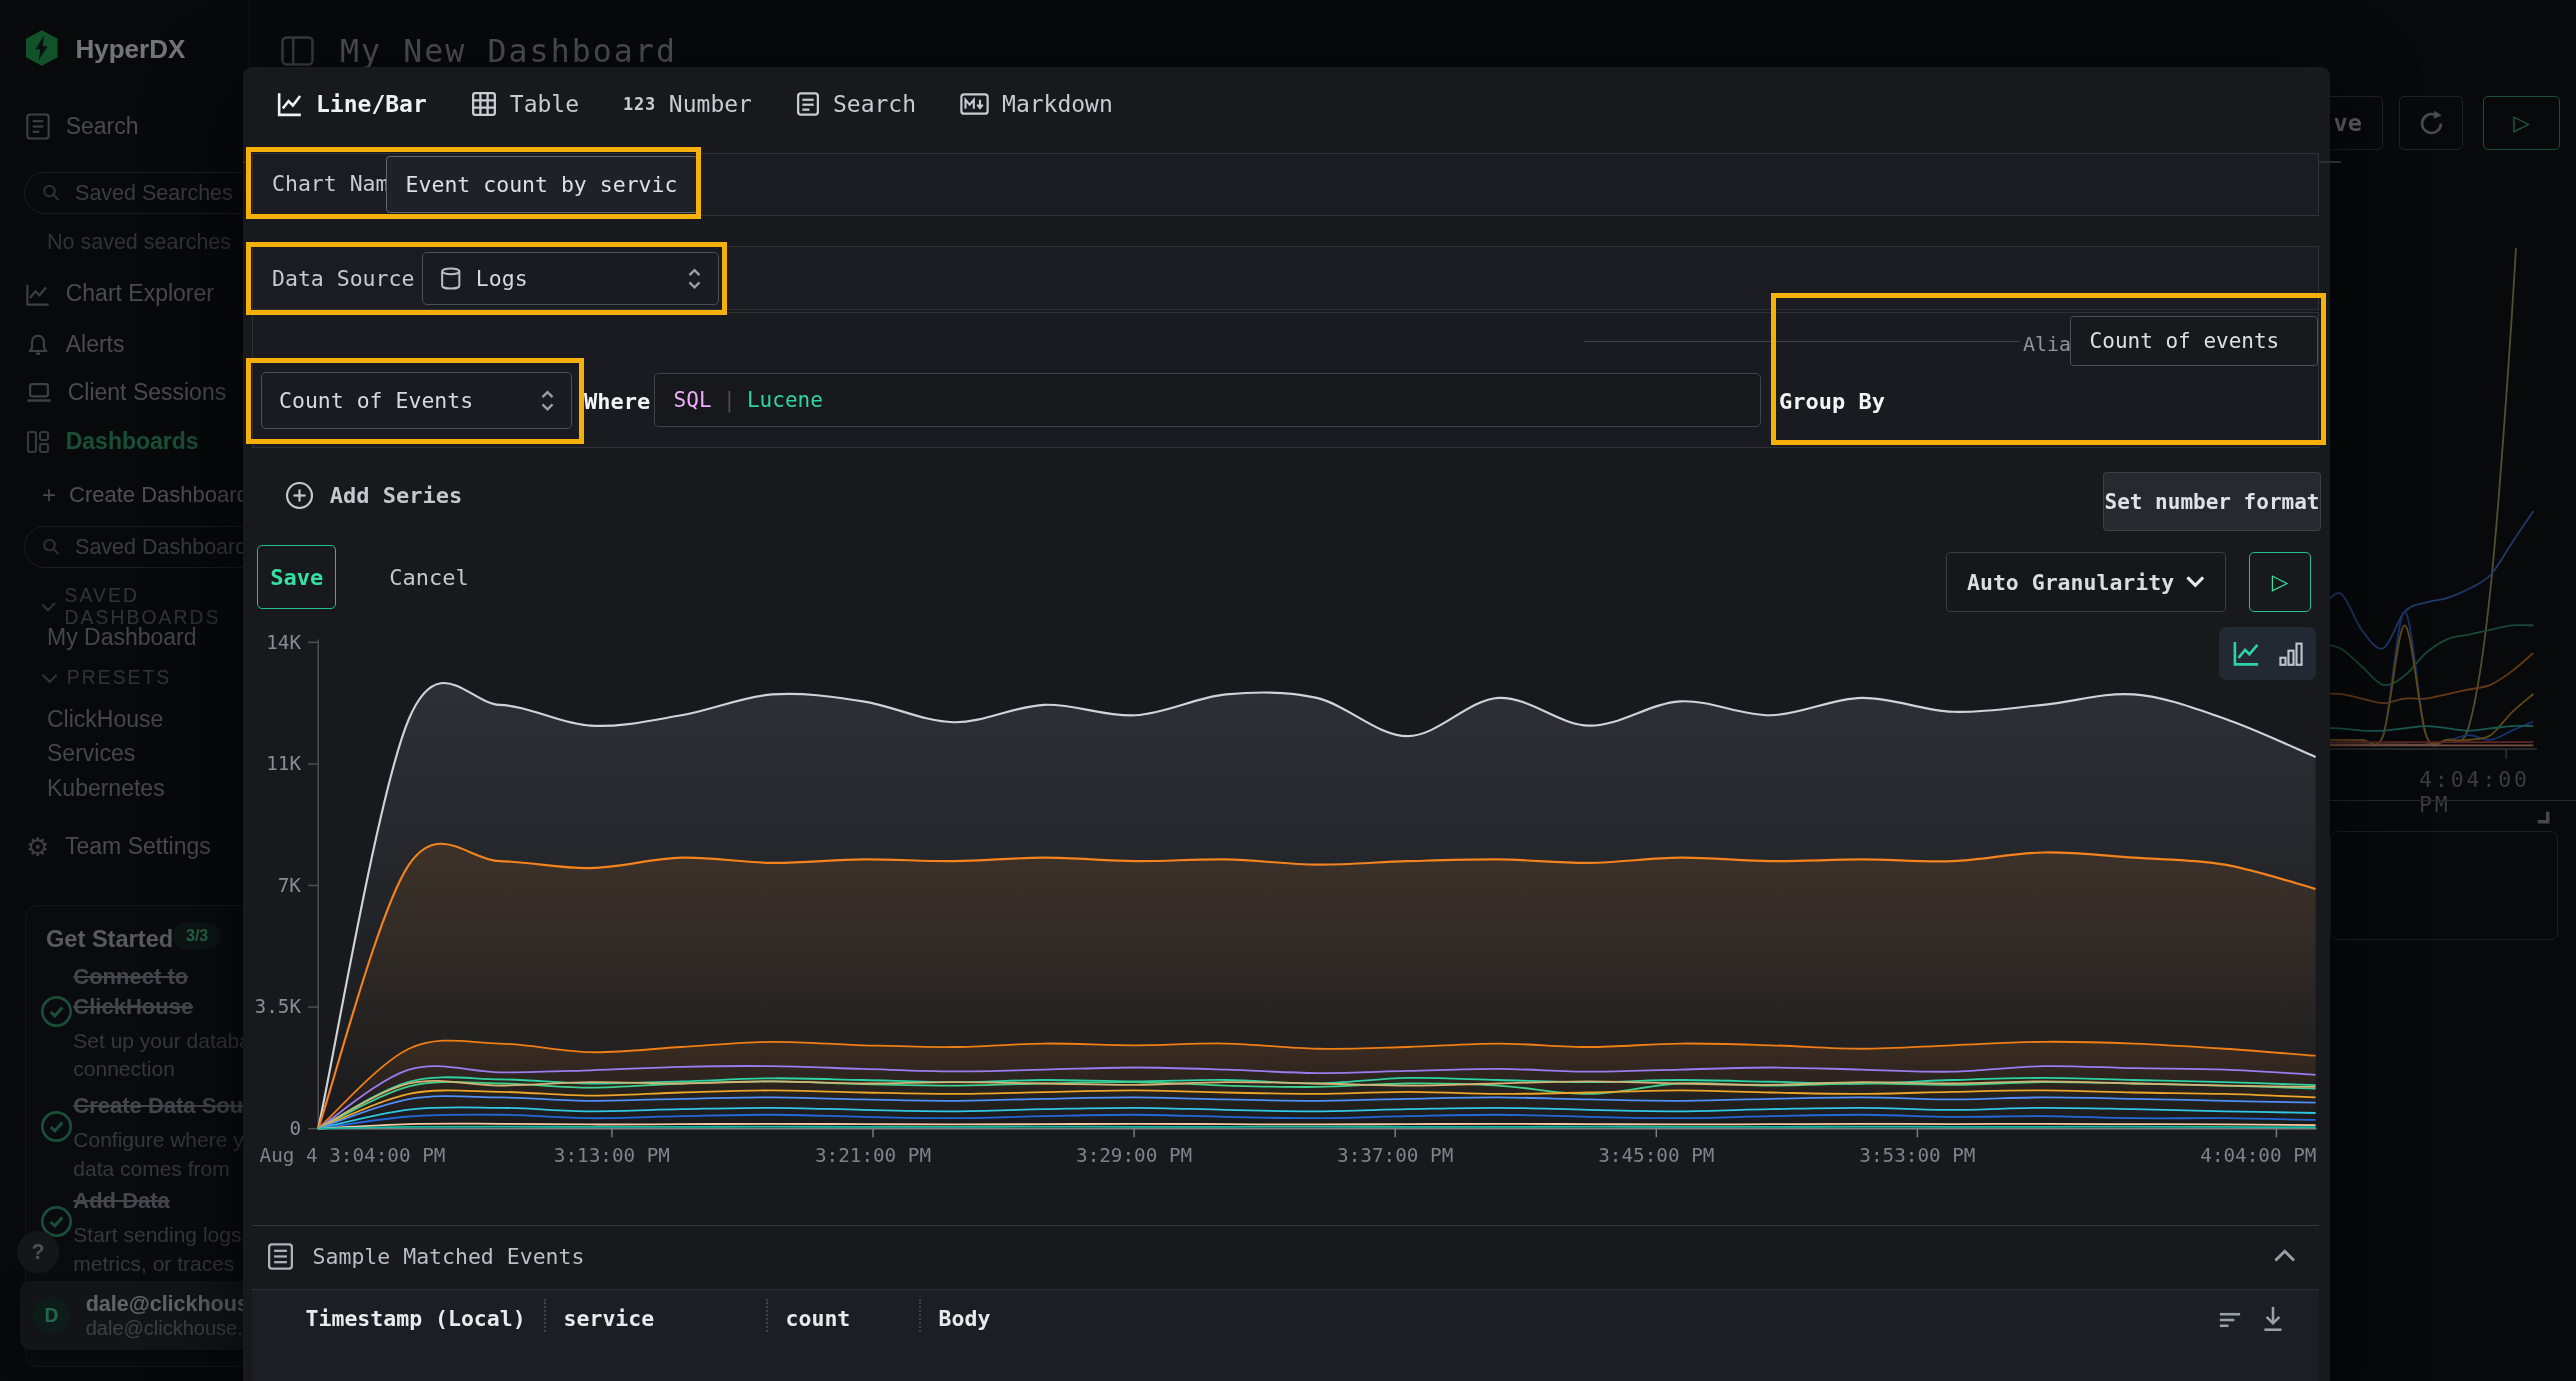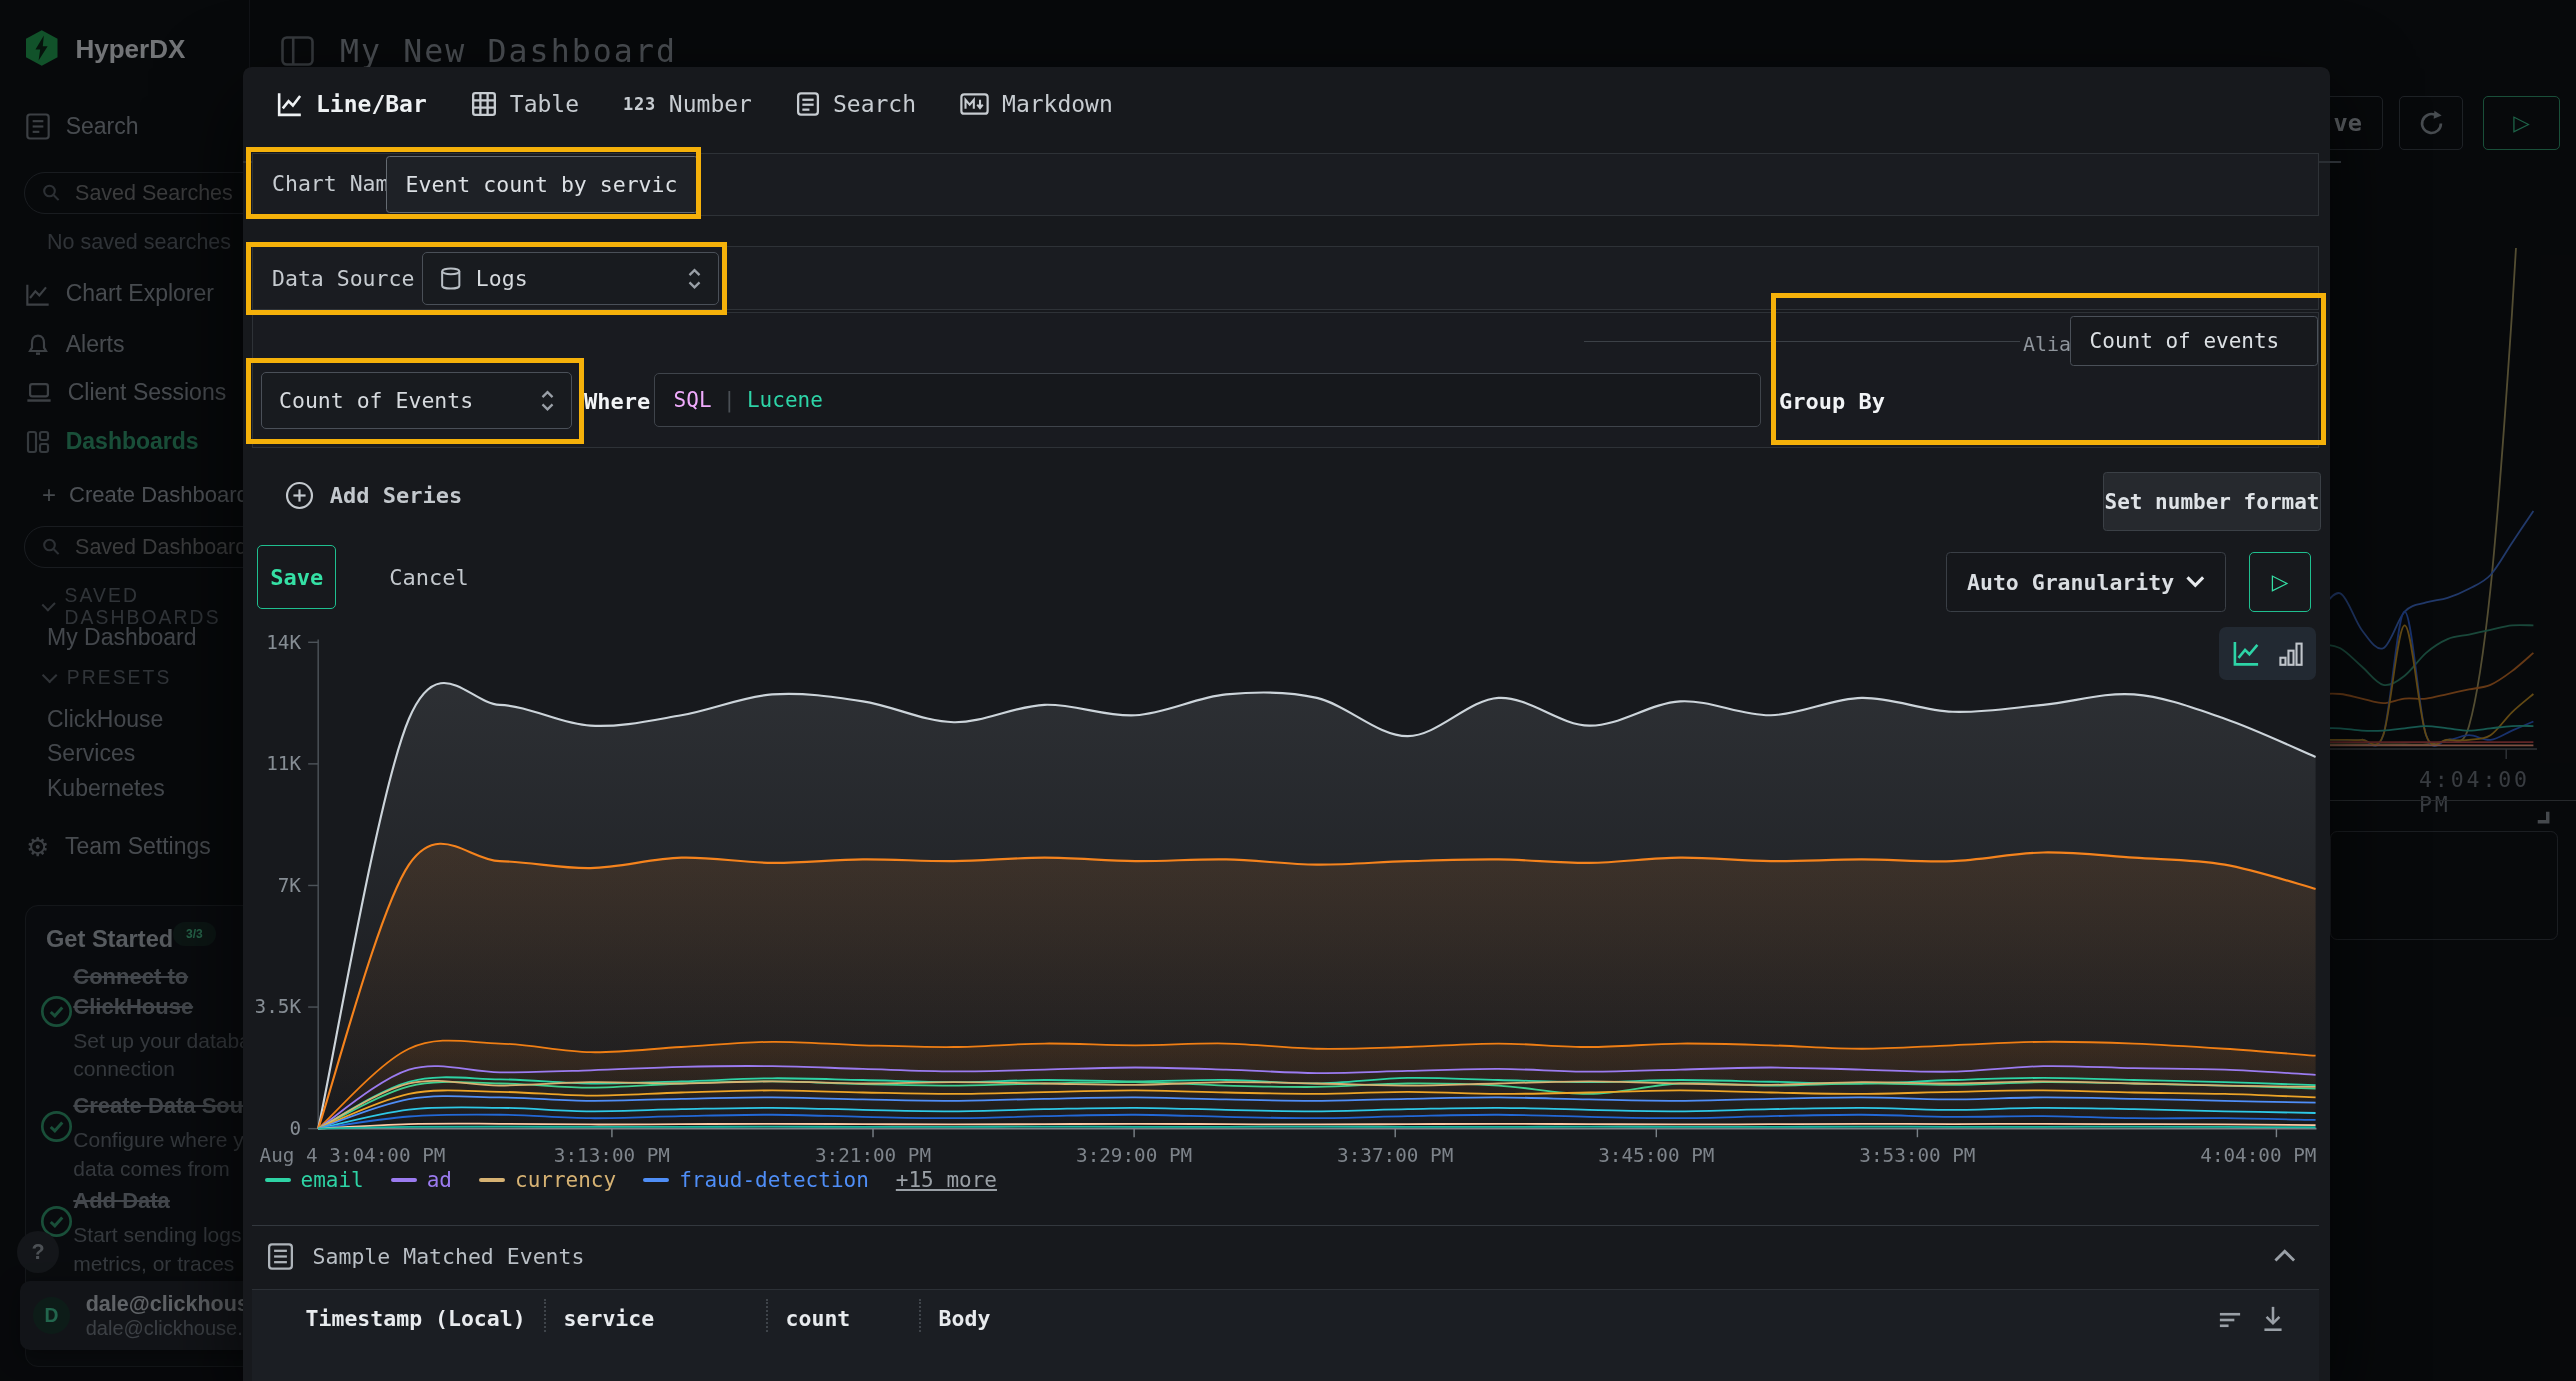--- a/index.html
+++ b/index.html
@@ -12,21 +12,21 @@
   .pill{display:flex;align-items:center;gap:13px;border:1.4px solid #2f343a;border-radius:21.5px;
         background:transparent;padding:0 17px;box-sizing:border-box;}
   .pill input{background:transparent;border:none;outline:none;color:#565c63;font-size:21.5px;width:100%;
         font-family:"Liberation Sans",sans-serif;}
   .sect{display:flex;align-items:center;gap:11.4px;color:#5f656c;font-size:19.3px;letter-spacing:2.1px;}
   .chevd{width:9.3px;height:9.3px;border-right:2.1px solid #5f656c;border-bottom:2.1px solid #5f656c;
         transform:rotate(45deg);margin-top:-4.3px;}
   .subitem{color:#878d94;font-size:23px;}
   .card{background:#0e1013;border:1.4px solid #25282d;border-radius:13px;}
   .gs-title{color:#b0b6bd;font-size:23.6px;font-weight:bold;}
-  .badge{background:rgba(47,158,110,.16);color:#49c98f;font-size:12px;font-weight:bold;
+  .badge{background:rgba(47,158,110,.16);color:#49c98f;font-size:16px;font-weight:bold;
          border-radius:715px;padding:5px 13px;}
   .gs-item{display:flex;}
   .gs-t{color:#878d94;font-size:22px;font-weight:bold;text-decoration:line-through;line-height:1.35;}
   .gs-s{color:#686e75;font-size:21px;line-height:1.35;margin-top:5.7px;}
   .overlay{left:0;top:0;width:2576px;height:1381px;background:rgba(6,7,9,.52);z-index:40;}
   .modal{left:243px;top:67px;width:2087px;height:1314px;background:#17191d;border-radius:8.6px 8.6px 0 0;
          box-shadow:0 29px 86px rgba(0,0,0,.7);z-index:50;}
   .tab{display:flex;align-items:center;gap:13px;color:#c7ccd1;font-size:23px;}
   .tab.active{color:#eef1f3;font-weight:bold;}
   .strip{background:#1a1c21;border:0.7px solid #2e3237;box-sizing:border-box;}
@@ -438,39 +438,20 @@
           <path d="M86,700C107.15727272727273,690.1238095238095,170.6290909090909,651.2666666666667,212.94363636363636,640.7428571428571C255.2581818181818,630.2190476190476,297.57272727272726,636.5333333333333,339.8872727272727,636.8571428571429C382.20181818181817,637.1809523809525,424.5163636363636,642.6857142857143,466.8309090909091,642.6857142857143C509.1454545454545,642.6857142857143,551.4599999999999,638.3142857142857,593.7745454545454,636.8571428571429C636.0890909090909,635.4000000000001,678.4036363636365,633.7809523809524,720.7181818181818,633.9428571428572C763.0327272727272,634.104761904762,805.3472727272726,636.8571428571429,847.6618181818181,637.8285714285714C889.9763636363637,638.8,932.290909090909,639.9333333333334,974.6054545454546,639.7714285714286C1016.9200000000001,639.6095238095238,1059.2345454545455,637.6666666666667,1101.5490909090909,636.8571428571429C1143.8636363636363,636.047619047619,1186.1781818181819,634.4285714285714,1228.4927272727273,634.9142857142857C1270.8072727272727,635.4,1313.1218181818183,638.6380952380953,1355.4363636363637,639.7714285714286C1397.750909090909,640.9047619047619,1440.0654545454547,642.2,1482.38,641.7142857142858C1524.6945454545455,641.2285714285715,1567.009090909091,637.1809523809525,1609.3236363636363,636.8571428571429C1651.6381818181817,636.5333333333333,1693.9527272727273,637.3428571428572,1736.2672727272727,639.7714285714286C1778.581818181818,642.2,1820.8963636363637,651.9142857142857,1863.2109090909091,651.4285714285714C1905.5254545454545,650.9428571428572,1947.84,638.8000000000001,1990.1545454545453,636.8571428571429C2032.4690909090907,634.9142857142857,2074.783636363636,639.7714285714286,2117.0981818181817,639.7714285714286C2159.4127272727274,639.7714285714286,2201.7272727272725,637.0190476190477,2244.041818181818,636.8571428571429C2286.3563636363638,636.6952380952381,2328.670909090909,639.1238095238095,2370.9854545454546,638.8C2413.3,638.4761904761904,2455.6145454545454,635.2380952380952,2497.929090909091,634.9142857142857C2540.2436363636366,634.5904761904762,2582.5581818181818,636.047619047619,2624.8727272727274,636.8571428571429C2667.187272727273,637.6666666666667,2709.501818181818,638.5571428571429,2751.816363636364,639.7714285714286C2794.1309090909094,640.9857142857143,2857.6027272727274,643.4142857142857,2878.76,644.1428571428571" fill="none" stroke="#3fd08f" stroke-width="2.5"></path>
           <path d="M86,700C107.15727272727273,689.4761904761905,170.6290909090909,646.8952380952381,212.94363636363636,636.8571428571429C255.2581818181818,626.8190476190476,297.57272727272726,640.0952380952381,339.8872727272727,639.7714285714286C382.20181818181817,639.4476190476191,424.5163636363636,635.4,466.8309090909091,634.9142857142857C509.1454545454545,634.4285714285714,551.4599999999999,637.0190476190477,593.7745454545454,636.8571428571429C636.0890909090909,636.6952380952381,678.4036363636365,633.9428571428572,720.7181818181818,633.9428571428572C763.0327272727272,633.9428571428572,805.3472727272726,636.6952380952381,847.6618181818181,636.8571428571429C889.9763636363637,637.0190476190477,932.290909090909,634.9142857142857,974.6054545454546,634.9142857142857C1016.9200000000001,634.9142857142857,1059.2345454545455,636.2095238095238,1101.5490909090909,636.8571428571429C1143.8636363636363,637.504761904762,1186.1781818181819,639.1238095238095,1228.4927272727273,638.8C1270.8072727272727,638.4761904761904,1313.1218181818183,635.2380952380952,1355.4363636363637,634.9142857142857C1397.750909090909,634.5904761904762,1440.0654545454547,636.047619047619,1482.38,636.8571428571429C1524.6945454545455,637.6666666666667,1567.009090909091,639.7714285714286,1609.3236363636363,639.7714285714286C1651.6381818181817,639.7714285714286,1693.9527272727273,637.8285714285714,1736.2672727272727,636.8571428571429C1778.581818181818,635.8857142857144,1820.8963636363637,633.9428571428572,1863.2109090909091,633.9428571428572C1905.5254545454545,633.9428571428572,1947.84,636.047619047619,1990.1545454545453,636.8571428571429C2032.4690909090907,637.6666666666667,2074.783636363636,639.1238095238095,2117.0981818181817,638.8C2159.4127272727274,638.4761904761904,2201.7272727272725,635.2380952380952,2244.041818181818,634.9142857142857C2286.3563636363638,634.5904761904762,2328.670909090909,637.0190476190477,2370.9854545454546,636.8571428571429C2413.3,636.6952380952381,2455.6145454545454,633.9428571428572,2497.929090909091,633.9428571428572C2540.2436363636366,633.9428571428572,2582.5581818181818,635.8857142857144,2624.8727272727274,636.8571428571429C2667.187272727273,637.8285714285714,2709.501818181818,638.9619047619047,2751.816363636364,639.7714285714286C2794.1309090909094,640.5809523809525,2857.6027272727274,641.3904761904762,2878.76,641.7142857142858" fill="none" stroke="#d6b273" stroke-width="2.5"></path>
           <path d="M86,700C107.15727272727273,691.9047619047619,170.6290909090909,660.0095238095238,212.94363636363636,651.4285714285714C255.2581818181818,642.8476190476191,297.57272727272726,648.1095238095238,339.8872727272727,648.5142857142857C382.20181818181817,648.9190476190477,424.5163636363636,653.6952380952381,466.8309090909091,653.8571428571429C509.1454545454545,654.0190476190477,551.4599999999999,650.7,593.7745454545454,649.4857142857143C636.0890909090909,648.2714285714285,678.4036363636365,646.5714285714286,720.7181818181818,646.5714285714286C763.0327272727272,646.5714285714286,805.3472727272726,648.6761904761904,847.6618181818181,649.4857142857143C889.9763636363637,650.2952380952381,932.290909090909,651.5095238095238,974.6054545454546,651.4285714285714C1016.9200000000001,651.3476190476191,1059.2345454545455,649.8095238095239,1101.5490909090909,649C1143.8636363636363,648.1904761904761,1186.1781818181819,646.4904761904762,1228.4927272727273,646.5714285714286C1270.8072727272727,646.6523809523809,1313.1218181818183,648.6761904761904,1355.4363636363637,649.4857142857143C1397.750909090909,650.2952380952381,1440.0654545454547,651.5904761904762,1482.38,651.4285714285714C1524.6945454545455,651.2666666666667,1567.009090909091,648.5142857142857,1609.3236363636363,648.5142857142857C1651.6381818181817,648.5142857142857,1693.9527272727273,651.2666666666667,1736.2672727272727,651.4285714285714C1778.581818181818,651.5904761904762,1820.8963636363637,650.2952380952381,1863.2109090909091,649.4857142857143C1905.5254545454545,648.6761904761904,1947.84,646.5714285714286,1990.1545454545453,646.5714285714286C2032.4690909090907,646.5714285714286,2074.783636363636,648.6761904761904,2117.0981818181817,649.4857142857143C2159.4127272727274,650.2952380952381,2201.7272727272725,651.5904761904762,2244.041818181818,651.4285714285714C2286.3563636363638,651.2666666666667,2328.670909090909,649.3238095238096,2370.9854545454546,648.5142857142857C2413.3,647.7047619047619,2455.6145454545454,646.4095238095238,2497.929090909091,646.5714285714286C2540.2436363636366,646.7333333333333,2582.5581818181818,648.6761904761904,2624.8727272727274,649.4857142857143C2667.187272727273,650.2952380952381,2709.501818181818,650.2952380952381,2751.816363636364,651.4285714285714C2794.1309090909094,652.5619047619048,2857.6027272727274,655.4761904761905,2878.76,656.2857142857143" fill="none" stroke="#eda427" stroke-width="2.5"></path>
           <path d="M86,700C107.15727272727273,693.1190476190476,170.6290909090909,666,212.94363636363636,658.7142857142857C255.2581818181818,651.4285714285713,297.57272727272726,655.8809523809524,339.8872727272727,656.2857142857143C382.20181818181817,656.6904761904763,424.5163636363636,660.8190476190476,466.8309090909091,661.1428571428571C509.1454545454545,661.4666666666666,551.4599999999999,659.0380952380951,593.7745454545454,658.2285714285714C636.0890909090909,657.4190476190477,678.4036363636365,656.1238095238095,720.7181818181818,656.2857142857143C763.0327272727272,656.4476190476191,805.3472727272726,658.3904761904762,847.6618181818181,659.2C889.9763636363637,660.0095238095239,932.290909090909,661.3047619047619,974.6054545454546,661.1428571428571C1016.9200000000001,660.9809523809523,1059.2345454545455,659.0380952380951,1101.5490909090909,658.2285714285714C1143.8636363636363,657.4190476190477,1186.1781818181819,656.1238095238095,1228.4927272727273,656.2857142857143C1270.8072727272727,656.4476190476191,1313.1218181818183,658.3904761904762,1355.4363636363637,659.2C1397.750909090909,660.0095238095239,1440.0654545454547,661.3047619047619,1482.38,661.1428571428571C1524.6945454545455,660.9809523809523,1567.009090909091,659.0380952380951,1609.3236363636363,658.2285714285714C1651.6381818181817,657.4190476190477,1693.9527272727273,656.1238095238095,1736.2672727272727,656.2857142857143C1778.581818181818,656.4476190476191,1820.8963636363637,658.3904761904762,1863.2109090909091,659.2C1905.5254545454545,660.0095238095239,1947.84,661.3047619047619,1990.1545454545453,661.1428571428571C2032.4690909090907,660.9809523809523,2074.783636363636,659.0380952380951,2117.0981818181817,658.2285714285714C2159.4127272727274,657.4190476190477,2201.7272727272725,656.1238095238095,2244.041818181818,656.2857142857143C2286.3563636363638,656.4476190476191,2328.670909090909,659.2,2370.9854545454546,659.2C2413.3,659.2,2455.6145454545454,656.4476190476191,2497.929090909091,656.2857142857143C2540.2436363636366,656.1238095238095,2582.5581818181818,657.4190476190477,2624.8727272727274,658.2285714285714C2667.187272727273,659.0380952380951,2709.501818181818,660.2523809523809,2751.816363636364,661.1428571428571C2794.1309090909094,662.0333333333333,2857.6027272727274,663.1666666666666,2878.76,663.5714285714286" fill="none" stroke="#4f8ef7" stroke-width="2.5"></path>
           <path d="M86,700C107.15727272727273,695.547619047619,170.6290909090909,678.1428571428572,212.94363636363636,673.2857142857143C255.2581818181818,668.4285714285714,297.57272727272726,670.452380952381,339.8872727272727,670.8571428571429C382.20181818181817,671.2619047619048,424.5163636363636,675.3904761904762,466.8309090909091,675.7142857142857C509.1454545454545,676.0380952380951,551.4599999999999,673.6095238095238,593.7745454545454,672.8C636.0890909090909,671.9904761904761,678.4036363636365,670.6952380952381,720.7181818181818,670.8571428571429C763.0327272727272,671.0190476190477,805.3472727272726,672.9619047619049,847.6618181818181,673.7714285714286C889.9763636363637,674.5809523809523,932.290909090909,675.8761904761905,974.6054545454546,675.7142857142857C1016.9200000000001,675.5523809523809,1059.2345454545455,673.6095238095238,1101.5490909090909,672.8C1143.8636363636363,671.9904761904761,1186.1781818181819,670.6952380952381,1228.4927272727273,670.8571428571429C1270.8072727272727,671.0190476190477,1313.1218181818183,672.9619047619049,1355.4363636363637,673.7714285714286C1397.750909090909,674.5809523809523,1440.0654545454547,675.8761904761905,1482.38,675.7142857142857C1524.6945454545455,675.5523809523809,1567.009090909091,673.6095238095238,1609.3236363636363,672.8C1651.6381818181817,671.9904761904761,1693.9527272727273,670.6952380952381,1736.2672727272727,670.8571428571429C1778.581818181818,671.0190476190477,1820.8963636363637,672.9619047619049,1863.2109090909091,673.7714285714286C1905.5254545454545,674.5809523809523,1947.84,675.8761904761905,1990.1545454545453,675.7142857142857C2032.4690909090907,675.5523809523809,2074.783636363636,673.6095238095238,2117.0981818181817,672.8C2159.4127272727274,671.9904761904761,2201.7272727272725,670.6952380952381,2244.041818181818,670.8571428571429C2286.3563636363638,671.0190476190477,2328.670909090909,673.7714285714286,2370.9854545454546,673.7714285714286C2413.3,673.7714285714286,2455.6145454545454,671.0190476190477,2497.929090909091,670.8571428571429C2540.2436363636366,670.6952380952381,2582.5581818181818,671.9904761904761,2624.8727272727274,672.8C2667.187272727273,673.6095238095238,2709.501818181818,674.8238095238095,2751.816363636364,675.7142857142857C2794.1309090909094,676.6047619047619,2857.6027272727274,677.7380952380952,2878.76,678.1428571428571" fill="none" stroke="#2ec8e6" stroke-width="2.5"></path>
           <path d="M86,700C107.15727272727273,697.1666666666666,170.6290909090909,686.2380952380952,212.94363636363636,683C255.2581818181818,679.7619047619048,297.57272727272726,680.1666666666666,339.8872727272727,680.5714285714286C382.20181818181817,680.9761904761905,424.5163636363636,685.104761904762,466.8309090909091,685.4285714285714C509.1454545454545,685.7523809523809,551.4599999999999,683.3238095238096,593.7745454545454,682.5142857142857C636.0890909090909,681.7047619047619,678.4036363636365,680.4095238095238,720.7181818181818,680.5714285714286C763.0327272727272,680.7333333333333,805.3472727272726,682.6761904761904,847.6618181818181,683.4857142857143C889.9763636363637,684.2952380952381,932.290909090909,685.5904761904762,974.6054545454546,685.4285714285714C1016.9200000000001,685.2666666666667,1059.2345454545455,683.3238095238096,1101.5490909090909,682.5142857142857C1143.8636363636363,681.7047619047619,1186.1781818181819,680.4095238095238,1228.4927272727273,680.5714285714286C1270.8072727272727,680.7333333333333,1313.1218181818183,682.6761904761904,1355.4363636363637,683.4857142857143C1397.750909090909,684.2952380952381,1440.0654545454547,685.5904761904762,1482.38,685.4285714285714C1524.6945454545455,685.2666666666667,1567.009090909091,683.3238095238096,1609.3236363636363,682.5142857142857C1651.6381818181817,681.7047619047619,1693.9527272727273,680.4095238095238,1736.2672727272727,680.5714285714286C1778.581818181818,680.7333333333333,1820.8963636363637,682.6761904761904,1863.2109090909091,683.4857142857143C1905.5254545454545,684.2952380952381,1947.84,685.5904761904762,1990.1545454545453,685.4285714285714C2032.4690909090907,685.2666666666667,2074.783636363636,683.3238095238096,2117.0981818181817,682.5142857142857C2159.4127272727274,681.7047619047619,2201.7272727272725,680.4095238095238,2244.041818181818,680.5714285714286C2286.3563636363638,680.7333333333333,2328.670909090909,683.1619047619047,2370.9854545454546,683.4857142857143C2413.3,683.8095238095239,2455.6145454545454,682.1904761904761,2497.929090909091,682.5142857142857C2540.2436363636366,682.8380952380953,2582.5581818181818,684.9428571428572,2624.8727272727274,685.4285714285714C2667.187272727273,685.9142857142857,2709.501818181818,685.0238095238095,2751.816363636364,685.4285714285714C2794.1309090909094,685.8333333333334,2857.6027272727274,687.452380952381,2878.76,687.8571428571429" fill="none" stroke="#2368d6" stroke-width="2.5"></path>
           <path d="M86,700C107.15727272727273,698.947619047619,170.6290909090909,694.8190476190476,212.94363636363636,693.6857142857143C255.2581818181818,692.552380952381,297.57272727272726,693.1190476190477,339.8872727272727,693.2C382.20181818181817,693.2809523809524,424.5163636363636,694.0904761904762,466.8309090909091,694.1714285714286C509.1454545454545,694.2523809523809,551.4599999999999,693.8476190476191,593.7745454545454,693.6857142857143C636.0890909090909,693.5238095238095,678.4036363636365,693.2,720.7181818181818,693.2C763.0327272727272,693.2,805.3472727272726,693.5238095238095,847.6618181818181,693.6857142857143C889.9763636363637,693.8476190476191,932.290909090909,694.1714285714286,974.6054545454546,694.1714285714286C1016.9200000000001,694.1714285714286,1059.2345454545455,693.8476190476191,1101.5490909090909,693.6857142857143C1143.8636363636363,693.5238095238095,1186.1781818181819,693.2,1228.4927272727273,693.2C1270.8072727272727,693.2,1313.1218181818183,693.5238095238095,1355.4363636363637,693.6857142857143C1397.750909090909,693.8476190476191,1440.0654545454547,694.1714285714286,1482.38,694.1714285714286C1524.6945454545455,694.1714285714286,1567.009090909091,693.8476190476191,1609.3236363636363,693.6857142857143C1651.6381818181817,693.5238095238095,1693.9527272727273,693.2,1736.2672727272727,693.2C1778.581818181818,693.2,1820.8963636363637,693.5238095238095,1863.2109090909091,693.6857142857143C1905.5254545454545,693.8476190476191,1947.84,694.1714285714286,1990.1545454545453,694.1714285714286C2032.4690909090907,694.1714285714286,2074.783636363636,693.8476190476191,2117.0981818181817,693.6857142857143C2159.4127272727274,693.5238095238095,2201.7272727272725,693.2,2244.041818181818,693.2C2286.3563636363638,693.2,2328.670909090909,693.6857142857143,2370.9854545454546,693.6857142857143C2413.3,693.6857142857143,2455.6145454545454,693.2,2497.929090909091,693.2C2540.2436363636366,693.2,2582.5581818181818,693.5238095238095,2624.8727272727274,693.6857142857143C2667.187272727273,693.8476190476191,2709.501818181818,693.9285714285714,2751.816363636364,694.1714285714286C2794.1309090909094,694.4142857142857,2857.6027272727274,694.9809523809523,2878.76,695.1428571428571" fill="none" stroke="#ffc9a4" stroke-width="2.5"></path>
           <path d="M86,700C107.15727272727273,699.5952380952381,170.6290909090909,698.0571428571428,212.94363636363636,697.5714285714286C255.2581818181818,697.0857142857143,297.57272727272726,697.0857142857143,339.8872727272727,697.0857142857143C382.20181818181817,697.0857142857143,424.5163636363636,697.4904761904762,466.8309090909091,697.5714285714286C509.1454545454545,697.6523809523809,551.4599999999999,697.6523809523809,593.7745454545454,697.5714285714286C636.0890909090909,697.4904761904762,678.4036363636365,697.0857142857143,720.7181818181818,697.0857142857143C763.0327272727272,697.0857142857143,805.3472727272726,697.4904761904762,847.6618181818181,697.5714285714286C889.9763636363637,697.6523809523809,932.290909090909,697.6523809523809,974.6054545454546,697.5714285714286C1016.9200000000001,697.4904761904762,1059.2345454545455,697.0857142857143,1101.5490909090909,697.0857142857143C1143.8636363636363,697.0857142857143,1186.1781818181819,697.4904761904762,1228.4927272727273,697.5714285714286C1270.8072727272727,697.6523809523809,1313.1218181818183,697.6523809523809,1355.4363636363637,697.5714285714286C1397.750909090909,697.4904761904762,1440.0654545454547,697.0857142857143,1482.38,697.0857142857143C1524.6945454545455,697.0857142857143,1567.009090909091,697.4904761904762,1609.3236363636363,697.5714285714286C1651.6381818181817,697.6523809523809,1693.9527272727273,697.6523809523809,1736.2672727272727,697.5714285714286C1778.581818181818,697.4904761904762,1820.8963636363637,697.0857142857143,1863.2109090909091,697.0857142857143C1905.5254545454545,697.0857142857143,1947.84,697.4904761904762,1990.1545454545453,697.5714285714286C2032.4690909090907,697.6523809523809,2074.783636363636,697.6523809523809,2117.0981818181817,697.5714285714286C2159.4127272727274,697.4904761904762,2201.7272727272725,697.0857142857143,2244.041818181818,697.0857142857143C2286.3563636363638,697.0857142857143,2328.670909090909,697.4904761904762,2370.9854545454546,697.5714285714286C2413.3,697.6523809523809,2455.6145454545454,697.6523809523809,2497.929090909091,697.5714285714286C2540.2436363636366,697.4904761904762,2582.5581818181818,697.0857142857143,2624.8727272727274,697.0857142857143C2667.187272727273,697.0857142857143,2709.501818181818,697.4095238095238,2751.816363636364,697.5714285714286C2794.1309090909094,697.7333333333333,2857.6027272727274,697.9761904761905,2878.76,698.0571428571428" fill="none" stroke="#17b8a0" stroke-width="2.5"></path>
         </svg></div>
 
-    <div class="abs" id="legend" style="left:21.5px;top:1101px;display:flex;align-items:center;gap:27px;">
-        <span style="display:flex;align-items:center;gap:10px;">
-      <span style="width:26px;height:3.6px;border-radius:2.1px;background:#2ed3a5;"></span>
-      <span class="m" style="font-size:21px;color:#2ed3a5;">email</span>
-        </span>
-        <span style="display:flex;align-items:center;gap:10px;">
-      <span style="width:26px;height:3.6px;border-radius:2.1px;background:#9b7bf0;"></span>
-      <span class="m" style="font-size:21px;color:#9b7bf0;">ad</span>
-        </span>
-        <span style="display:flex;align-items:center;gap:10px;">
-      <span style="width:26px;height:3.6px;border-radius:2.1px;background:#d6b273;"></span>
-      <span class="m" style="font-size:21px;color:#d6b273;">currency</span>
-        </span>
-        <span style="display:flex;align-items:center;gap:10px;">
-      <span style="width:26px;height:3.6px;border-radius:2.1px;background:#4f8ef7;"></span>
-      <span class="m" style="font-size:21px;color:#4f8ef7;">fraud-detection</span>
-        </span>
-        <span class="m" style="font-size:21px;color:#9aa0a6;text-decoration:underline;">+15 more</span>
-      </div>
 
     <div class="abs" style="left:8.6px;top:1158px;width:2067px;height:1.4px;background:#33383e;"></div>
     <div class="abs" style="left:24px;top:1175px;display:flex;align-items:center;gap:18.6px;">
       <svg width="27" height="29" viewBox="0 0 19 20">
           <rect x="1.5" y="1.5" width="16" height="17" rx="2" fill="none" stroke="#aeb4ba" stroke-width="1.6"></rect>
           <line x1="5" y1="6" x2="14" y2="6" stroke="#aeb4ba" stroke-width="1.6"></line>
           <line x1="5" y1="10" x2="14" y2="10" stroke="#aeb4ba" stroke-width="1.6"></line>
           <line x1="5" y1="14" x2="14" y2="14" stroke="#aeb4ba" stroke-width="1.6"></line>
         </svg>
       <span class="m" style="color:#b9bfc5;font-size:21.5px;">Sample Matched Events</span>

